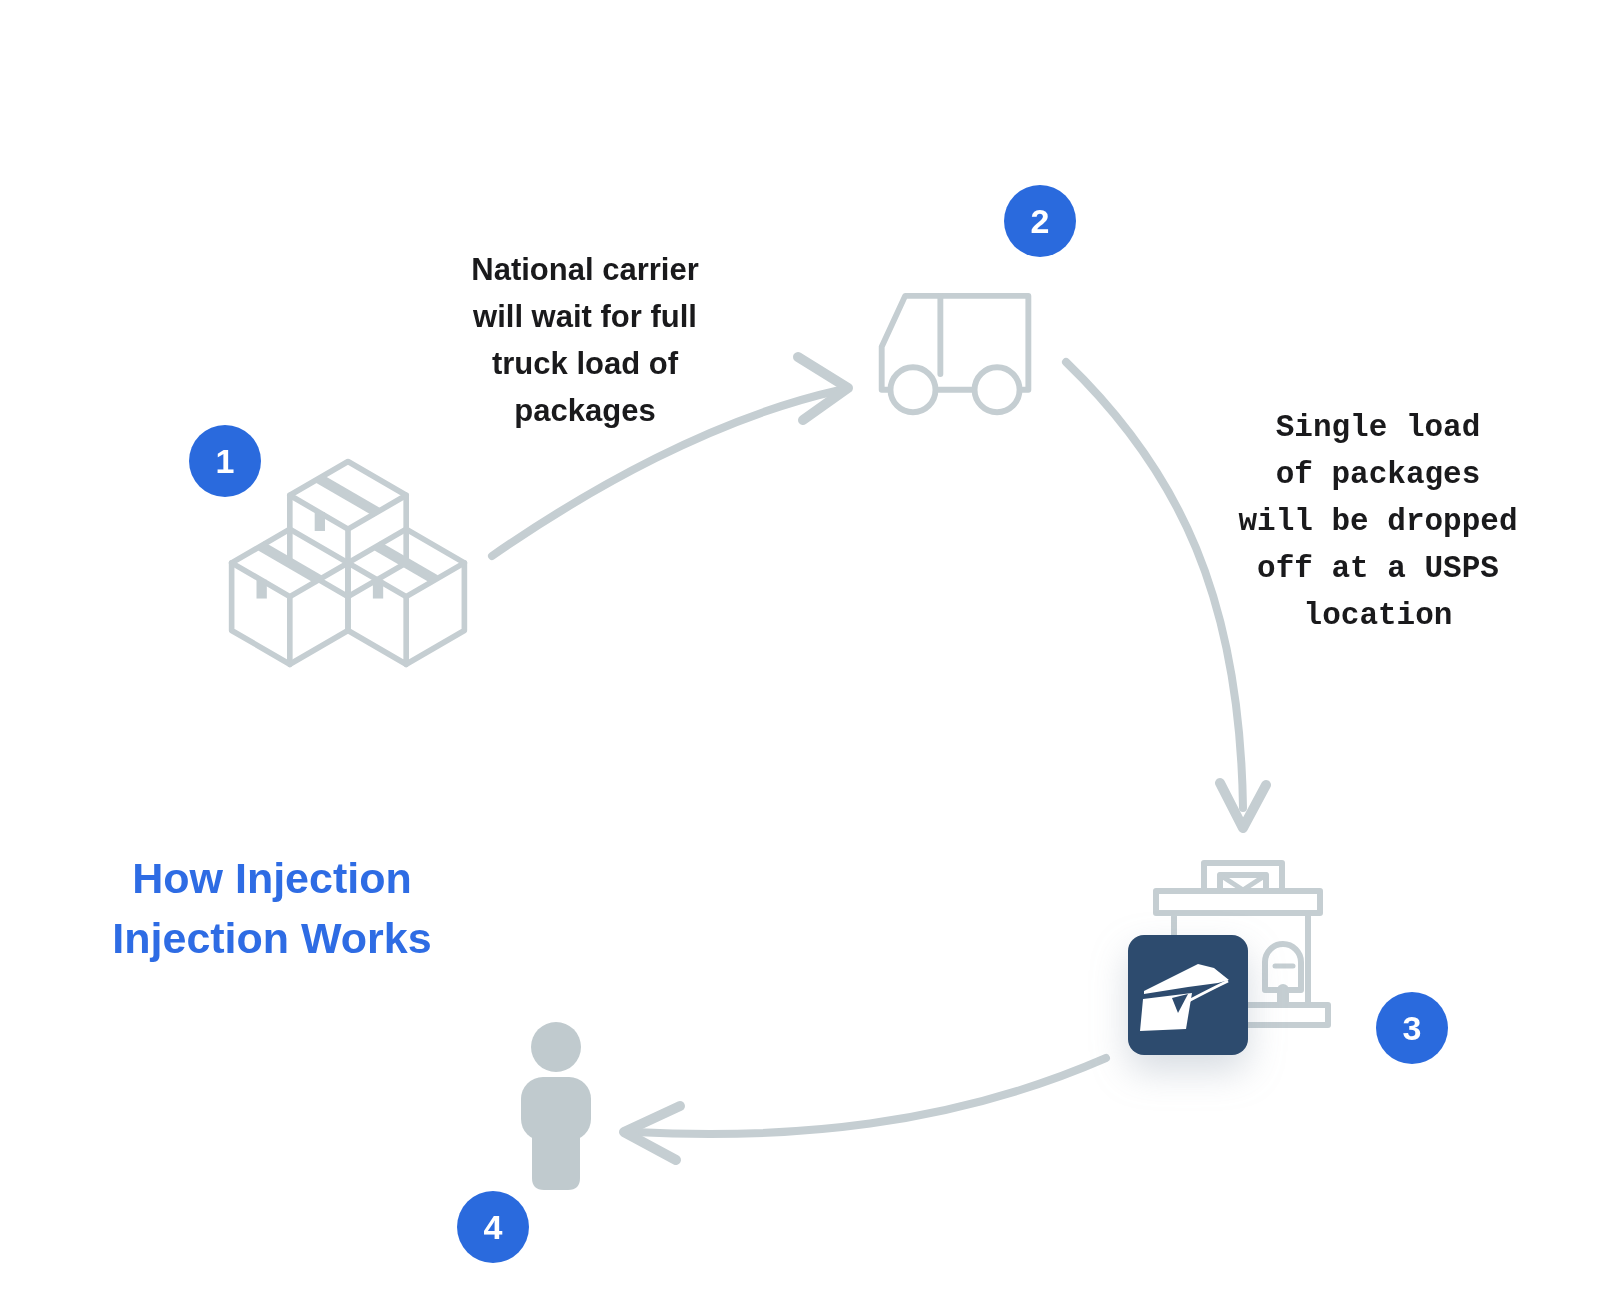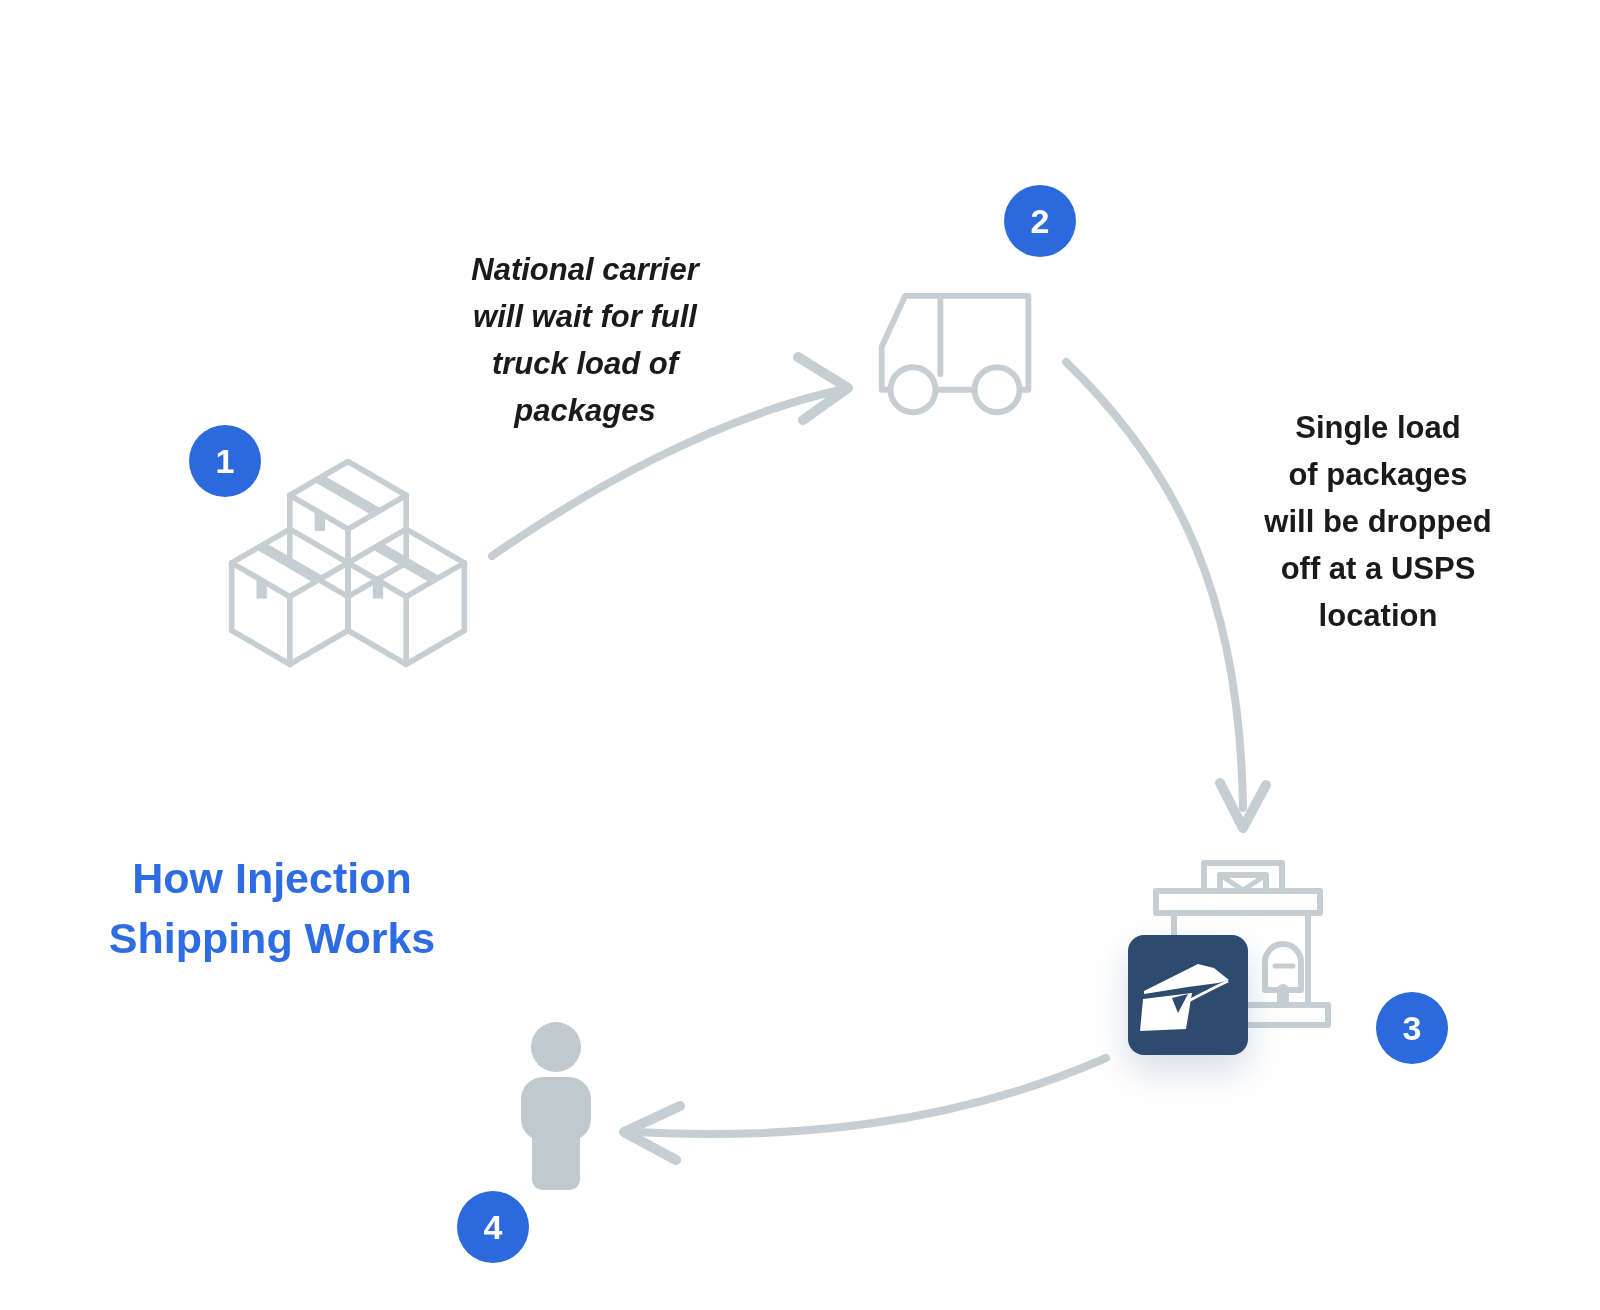--- a/index.html
+++ b/index.html
@@ -162,28 +162,28 @@
   </svg>
 
   <svg class="icon-wrap" style="left:518px; top:1020px;" width="76" height="172" viewBox="0 0 76 172">
     <g fill="#c0cace">
       <circle cx="38" cy="27" r="25"></circle>
       <rect x="3" y="57" width="70" height="64" rx="22"></rect>
       <path d="M14,100 L62,100 L62,158 Q62,170 50,170 L26,170 Q14,170 14,158 Z"></path>
     </g>
   </svg>
 
-  <div class="caption" style="left:385px; top:246px;font-style:italic;">National carrier
+  <div class="caption" style="left:385px; top:246px;">National carrier
 will wait for full
 truck load of
 packages</div>
-  <div class="caption" style="left:1178px; top:404px;">Single load
+  <div class="caption" style="left:1178px; top:404px;font-family:Liberation Mono, monospace;">Single load
 of packages
 will be dropped
 off at a USPS
 location</div>
 
   <div class="title">
     <span>How Injection</span>
-    <span>Shipping Works</span>
+    <span>Injection Works</span>
   </div>
 
 </div>
 
 </body></html>

